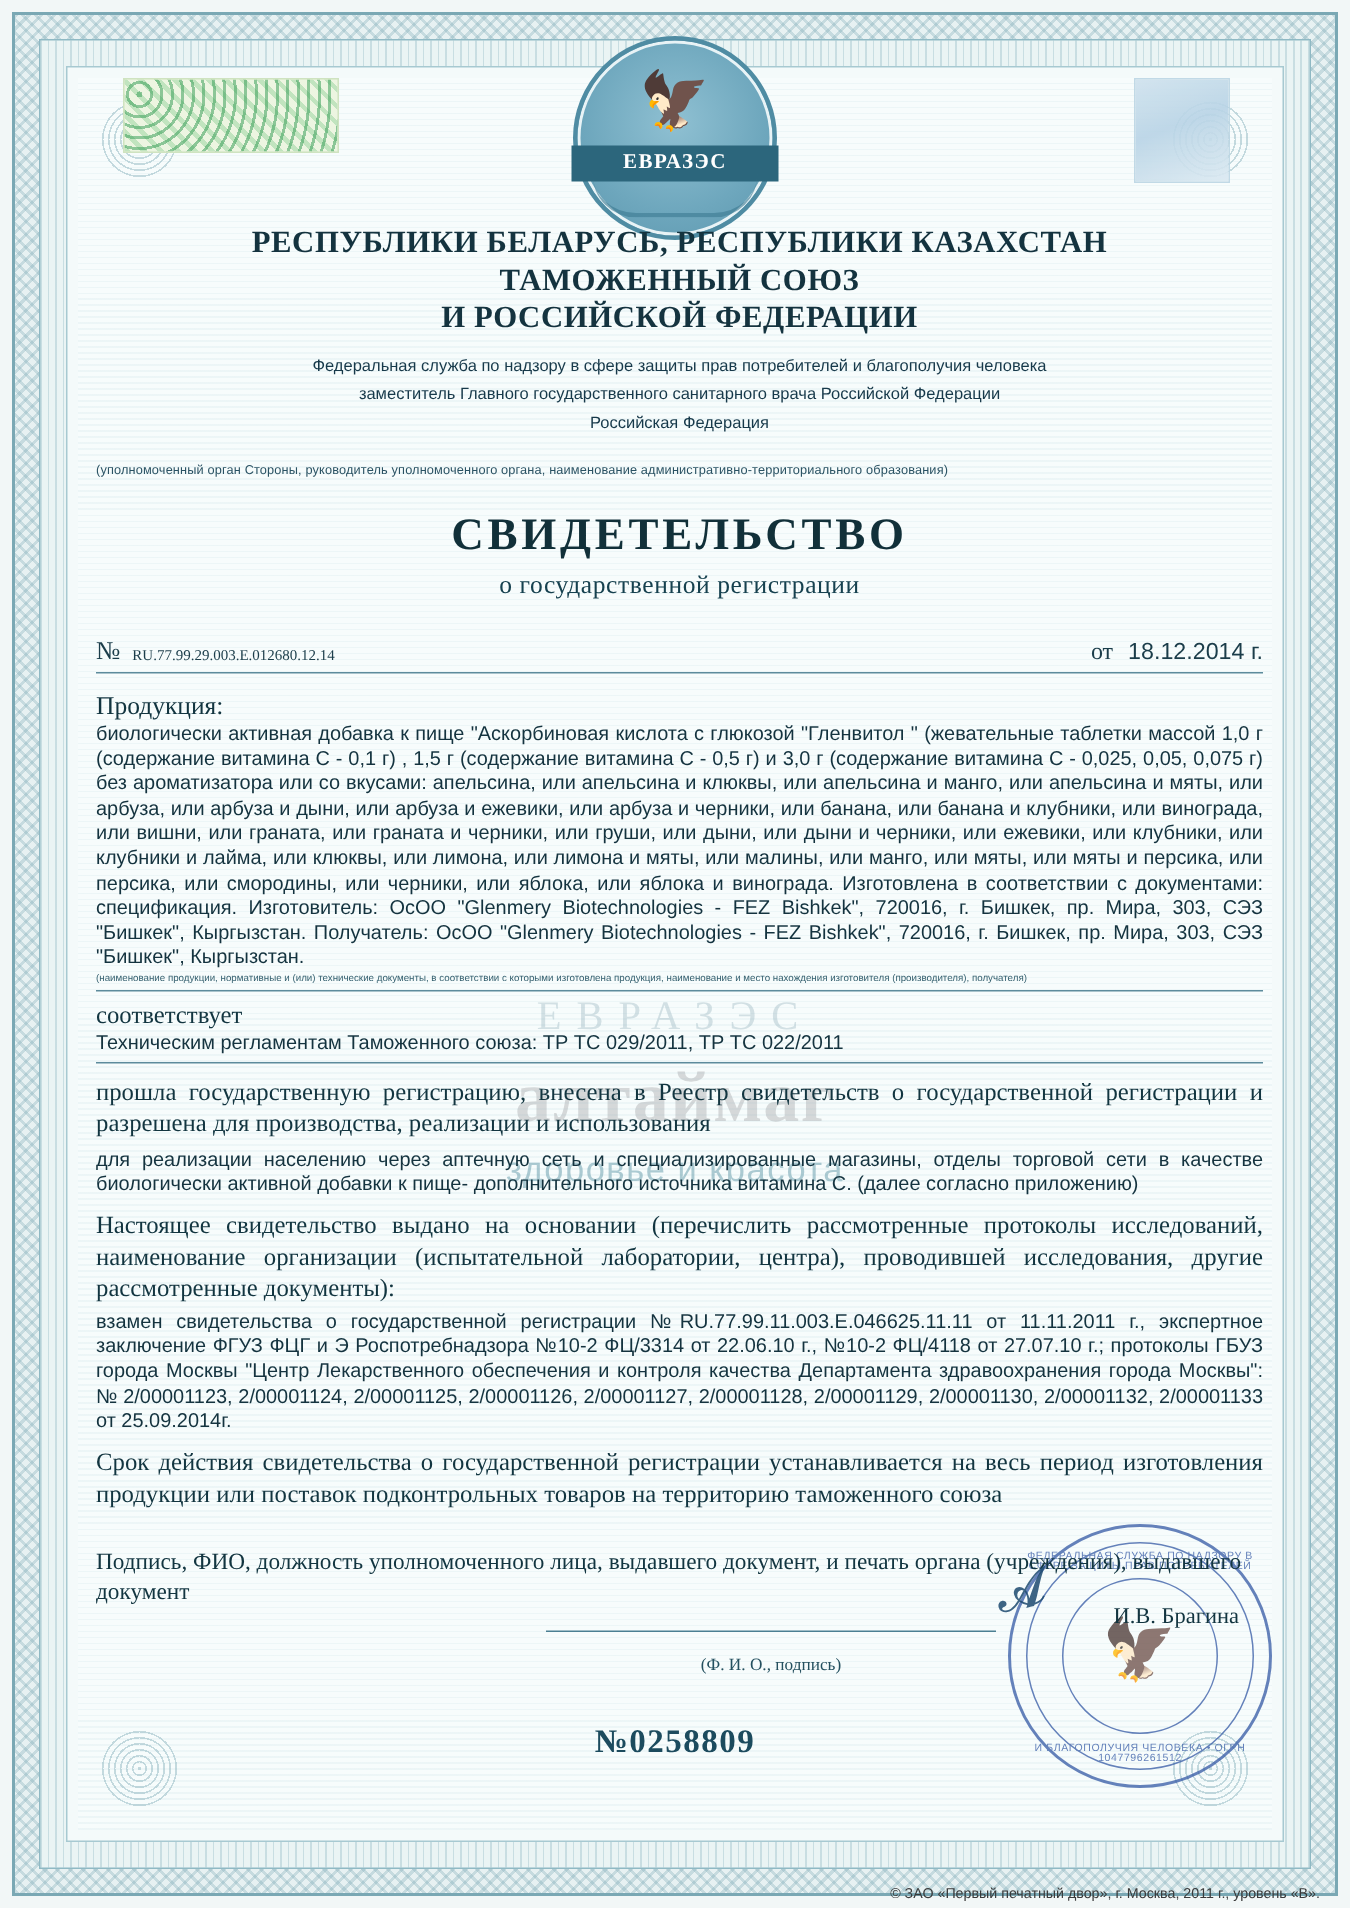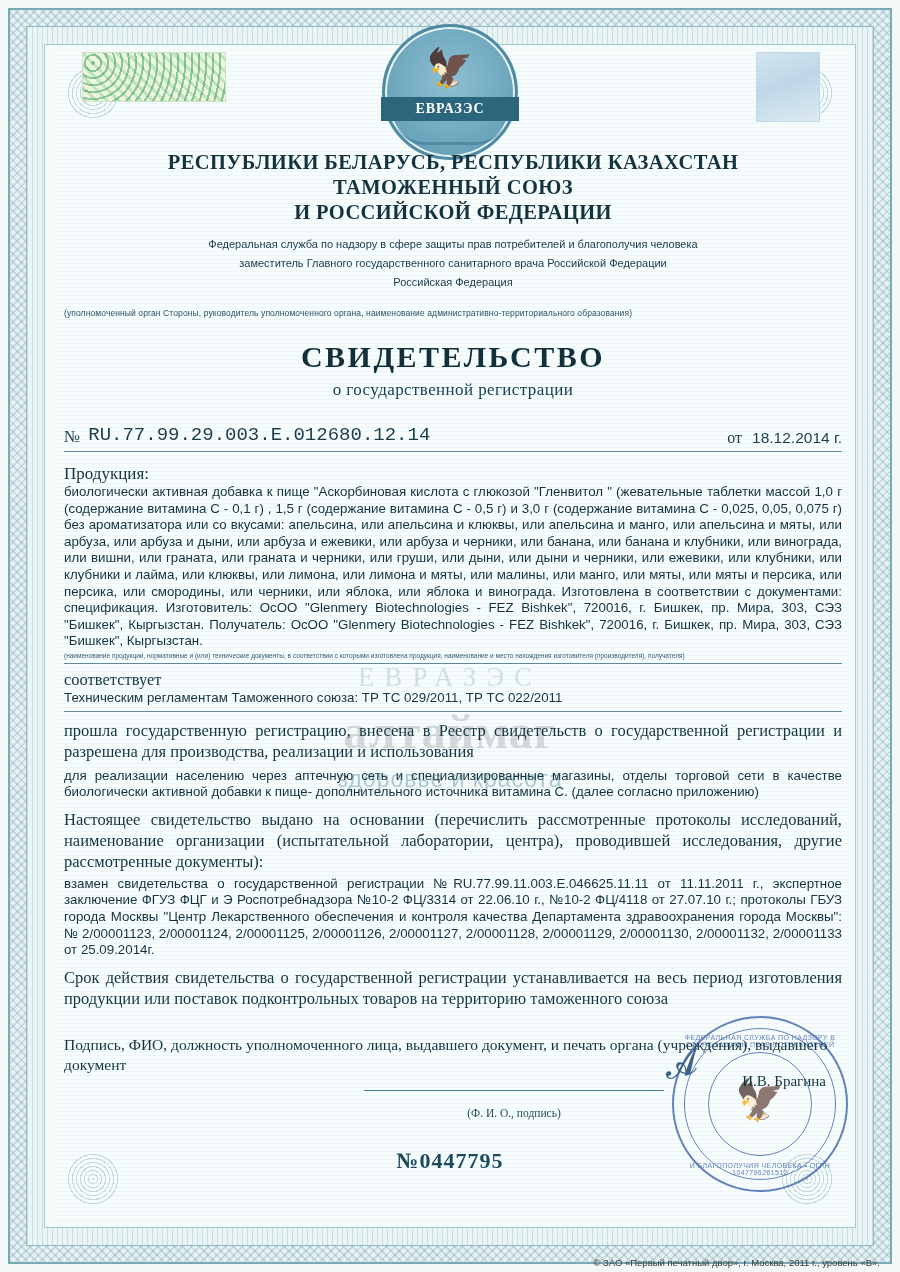--- a/index.html
+++ b/index.html
@@ -209,22 +209,22 @@
   }
 
   .numrow {
     margin-top: 24px;
     display: flex;
     align-items: flex-end;
     font-family: "Liberation Serif", serif;
   }
   .numrow .lbl { font-size: 17px; margin-right: 8px; }
   .numrow .num-val {
-    font-family: Liberation Mono, monospace;
-    font-size: 19px;
+    font-family: Liberation Serif, serif;
+    font-size: 10px;
     padding-bottom: 1px;
   }
   .numrow .spacer { flex: 1; }
   .numrow .date-lbl { font-size: 16px; margin-right: 10px; }
   .numrow .date-val {
     font-family: "Liberation Sans", sans-serif;
     font-size: 15.5px;
   }
   .rule { border-bottom: 1px solid #5d8b9c; height: 1px; margin-top: 3px; }
 
@@ -456,17 +456,17 @@
     </div>
 
   </div>
 
   <div class="stamp">
     <div class="s-txt s-top">ФЕДЕРАЛЬНАЯ СЛУЖБА ПО НАДЗОРУ В СФЕРЕ ЗАЩИТЫ ПРАВ ПОТРЕБИТЕЛЕЙ</div>
     <div class="s-eagle">🦅</div>
     <div class="s-txt s-bot">И БЛАГОПОЛУЧИЯ ЧЕЛОВЕКА • ОГРН 1047796261512</div>
   </div>
 
-  <div class="ser-num">№0447795</div>
+  <div class="ser-num">№0258809</div>
 
   <div class="footer-credit">© ЗАО «Первый печатный двор»,  г. Москва,  2011 г., уровень «В».</div>
 
 </div>
 
 </body></html>

